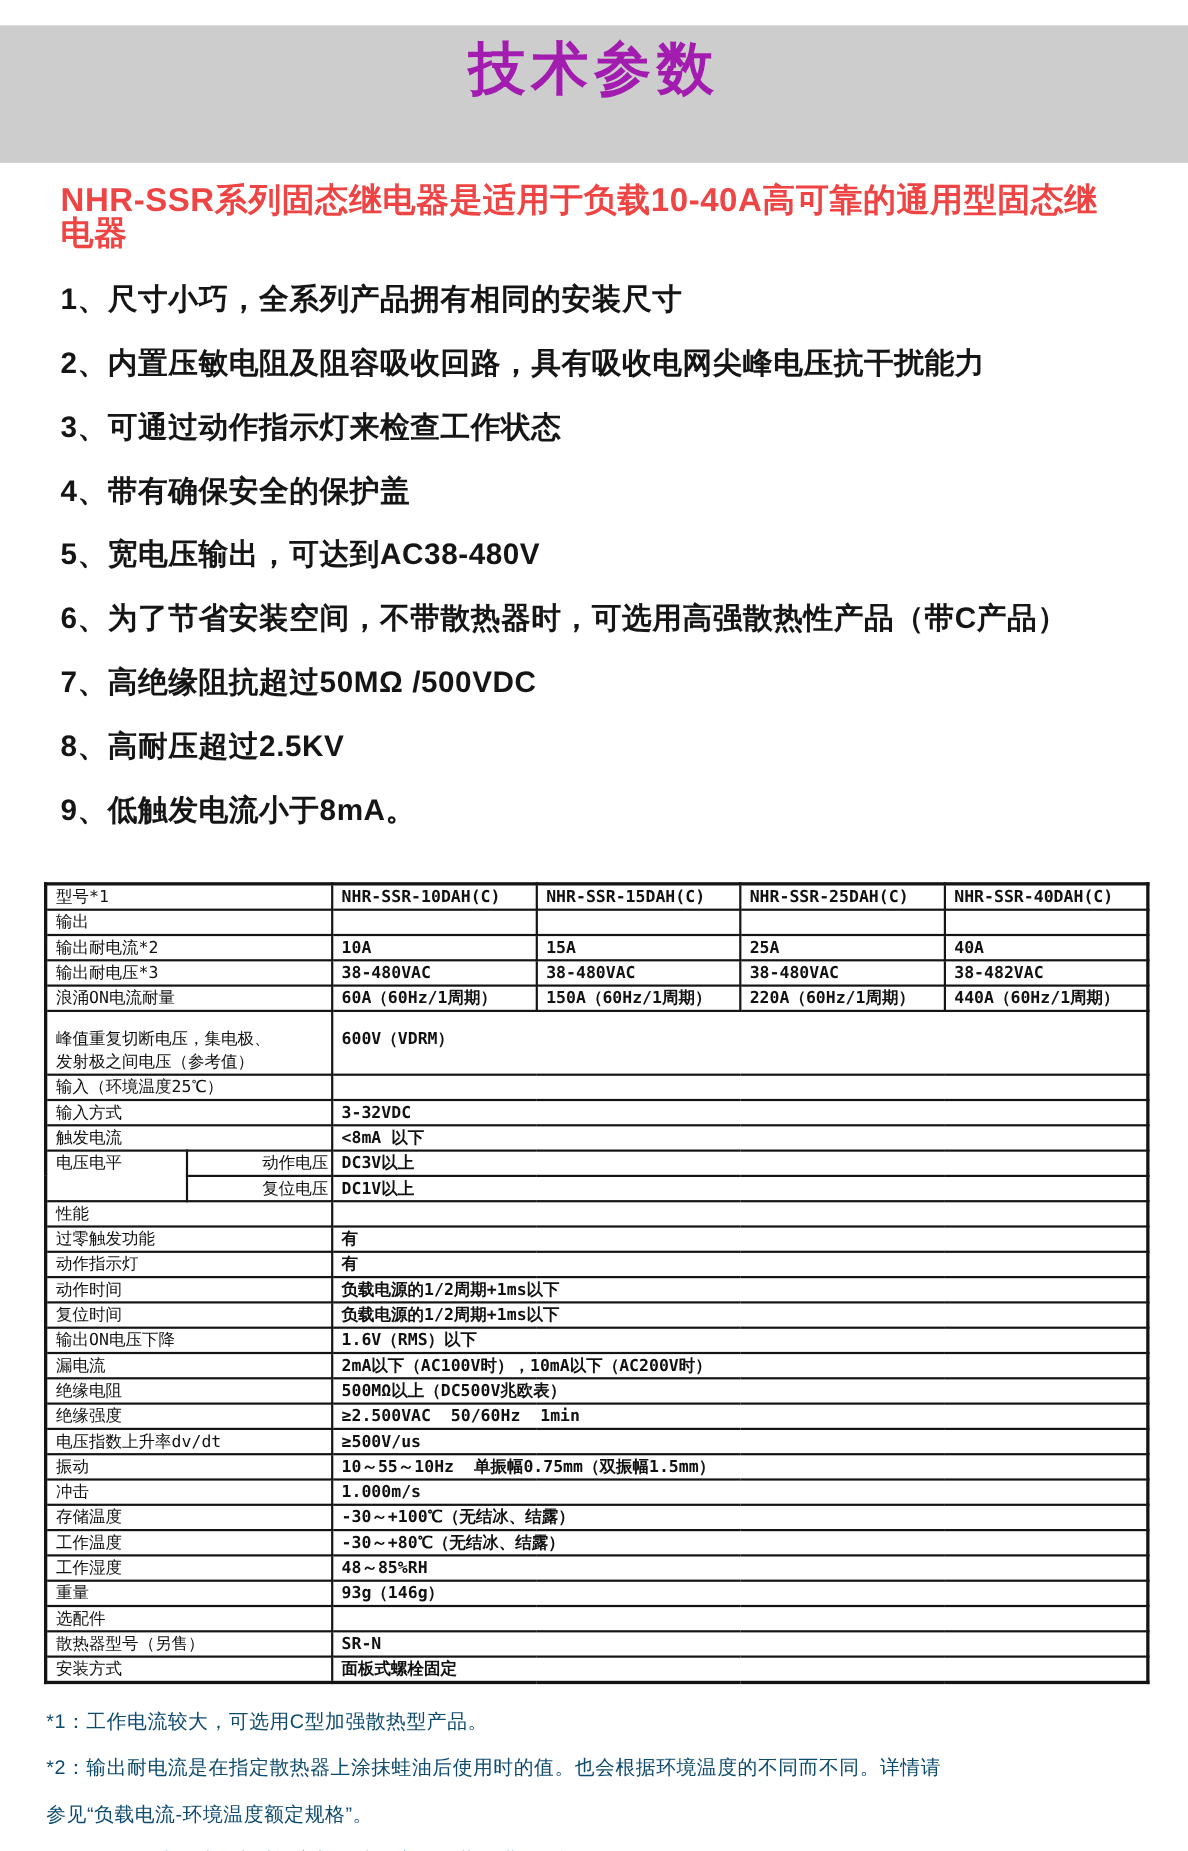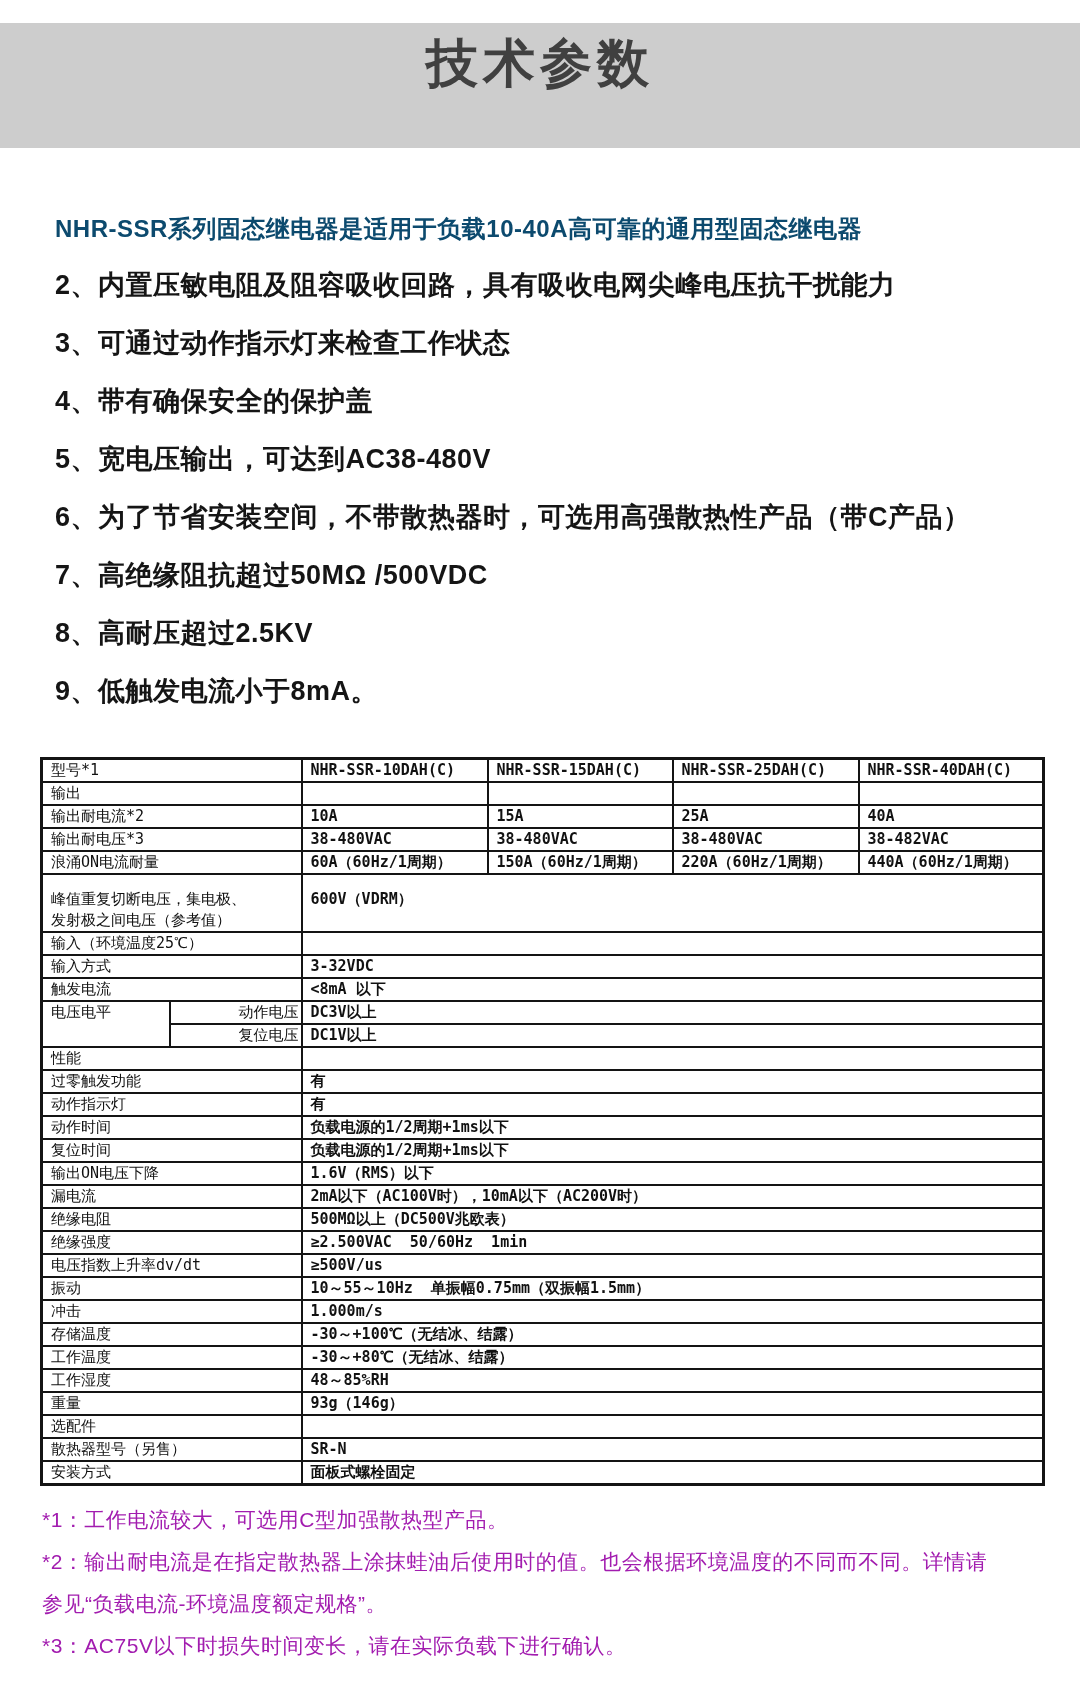--- a/index.html
+++ b/index.html
@@ -9,29 +9,29 @@
     font-family:"Liberation Sans","DejaVu Sans",sans-serif;
     color:#1a1a1a;
   }
   .band {
     margin-top:23px; height:125px; background:#cdcdcd;
     text-align:center;
   }
   .title {
     padding-top:12px;
     font-family:"DejaVu Sans",sans-serif;
-    font-weight:900; font-size:52px; letter-spacing:5px; color:#404040;
+    font-weight:900; font-size:52px; letter-spacing:5px; color:#a21caf;
     line-height:1.1;
   }
   .subtitle {
     font-size:23px; color:#2e2e2e; letter-spacing:0.5px; margin-top:1px;
   }
   .content { padding:0 55px; }
   .intro {
-    margin-top:69px; font-size:24px; font-weight:600; color:#0c4a6e;
+    margin-top:20px; font-size:30px; font-weight:600; color:#ef4444;
     line-height:1; letter-spacing:0.5px;
   }
   .feature {
     margin-top:31px; font-size:27px; font-weight:600; color:#151515;
     line-height:1; letter-spacing:0.5px;
   }
   .table-wrap { margin:52px 38px 0 40px;border-radius:10px; }
   table.spec {
     border-collapse:collapse; table-layout:fixed; width:1002px;
     border:3px solid #141414;
@@ -43,35 +43,36 @@
     padding:0 2px 0 8px; overflow:hidden; color:#111;
   }
   td.row-label { white-space:nowrap; }
   td.value { white-space:pre;font-weight:bold; }
   td.sub-label { text-align:right; padding-left:0; }
   td.group-label { vertical-align:top; }
   tr.tall td { height:46px; vertical-align:top; padding-top:14px;margin-top:24px; }
   tr.tall td.row-label { line-height:21px; }
   .footnotes { margin:13px 40px 0 42px; }
   .footnote-line {
-    font-size:21px; color:#a21caf; line-height:42px; letter-spacing:0.5px;
+    font-size:18px; color:#0c4a6e; line-height:42px; letter-spacing:0.5px;
   }
 </style>
 </head>
 <body>
 
 <div class="page">
 
   <header class="band">
     <div class="title">技术参数</div>
   </header>
 
   <main class="content">
     <p class="intro">NHR-SSR系列固态继电器是适用于负载10-40A高可靠的通用型固态继电器</p>
     <div>
+        <p class="feature">1、尺寸小巧，全系列产品拥有相同的安装尺寸</p>
         <p class="feature">2、内置压敏电阻及阻容吸收回路，具有吸收电网尖峰电压抗干扰能力</p>
         <p class="feature">3、可通过动作指示灯来检查工作状态</p>
         <p class="feature">4、带有确保安全的保护盖</p>
         <p class="feature">5、宽电压输出，可达到AC38-480V</p>
         <p class="feature">6、为了节省安装空间，不带散热器时，可选用高强散热性产品（带C产品）</p>
         <p class="feature">7、高绝缘阻抗超过50MΩ /500VDC</p>
         <p class="feature">8、高耐压超过2.5KV</p>
         <p class="feature">9、低触发电流小于8mA。</p>
       </div>
   </main>

